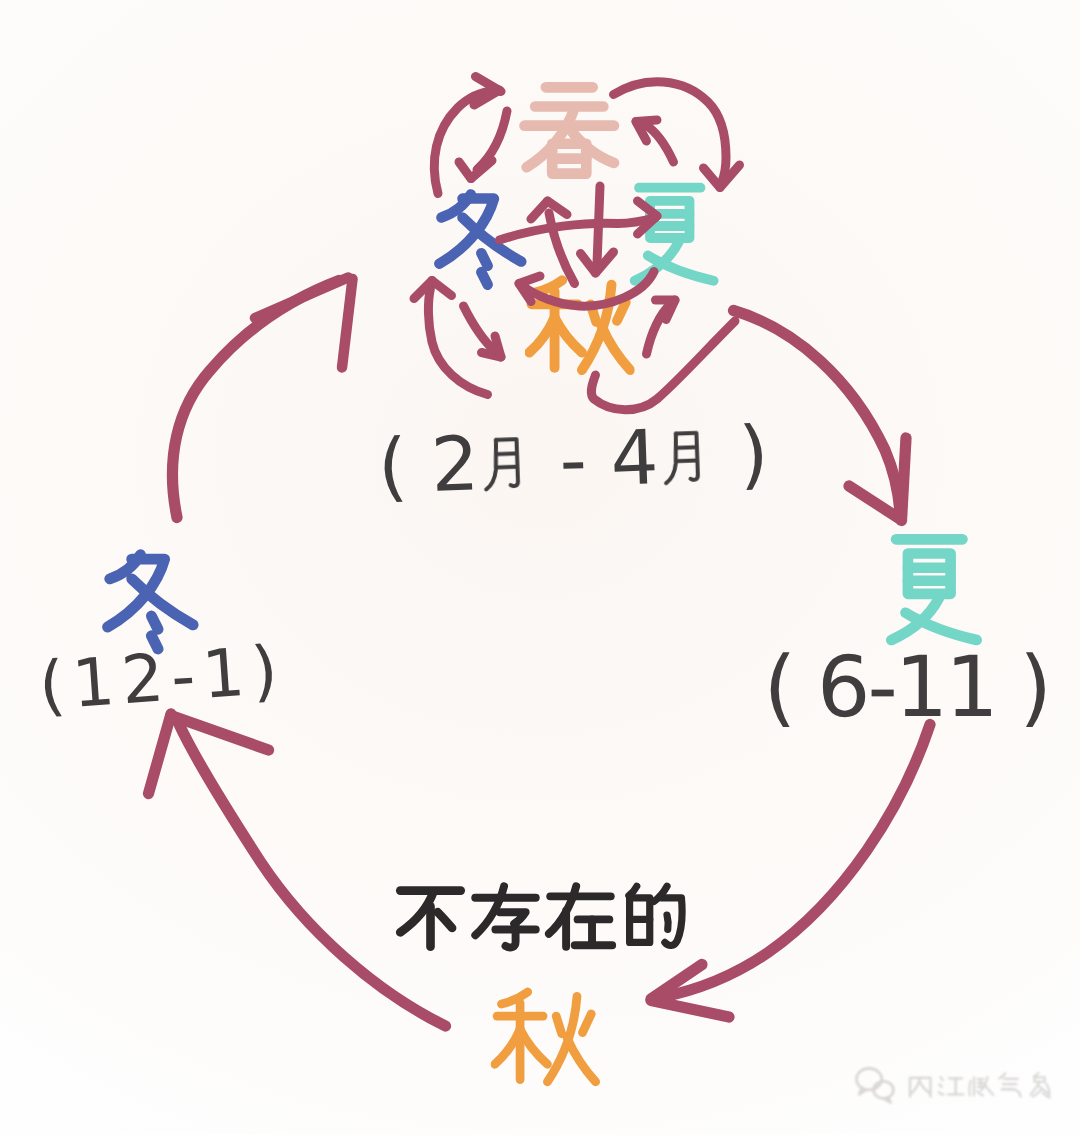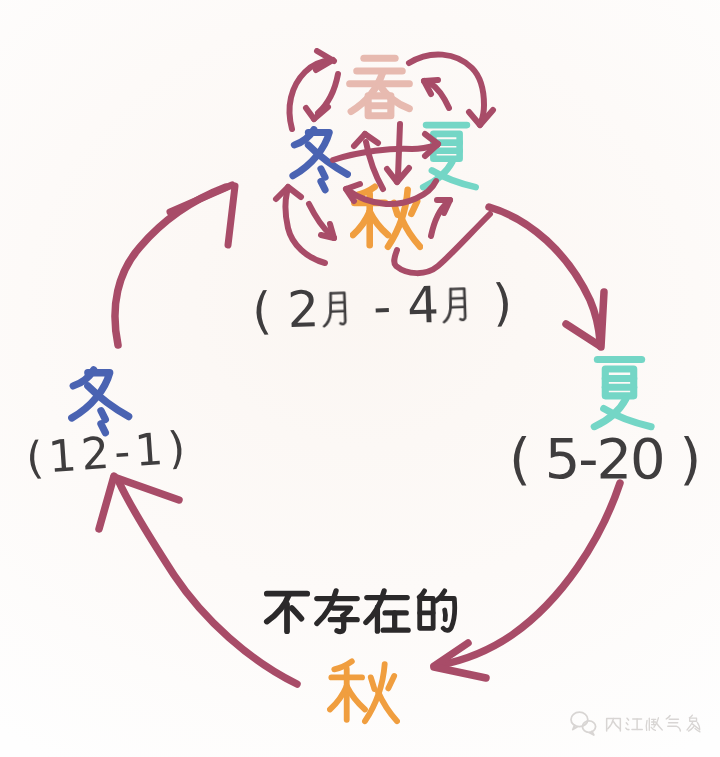--- a/index.html
+++ b/index.html
@@ -185,21 +185,21 @@
   <span class="abs" style="left:578px;top:354px;color:#74d6c6" role="img" aria-label="夏">
     <svg class="glyph" width="83" height="79" viewBox="0 0 100 100" stroke-width="9">
       <path d="M22,7 H78"></path>
       <path d="M32,19 H68 V53 H32 Z"></path>
       <path d="M32,31 H68"></path>
         <path d="M32,42 H68"></path>
       <path d="M58,57 C50,72 36,84 18,92"></path>
       <path d="M30,69 C48,80 68,87 90,92"></path>
     </svg>
   </span>
-  <div class="abs hand" style="left:509px;top:426px;font-size:56px;letter-spacing:-2px">( 5-20 )</div>
+  <div class="abs hand" style="left:509px;top:426px;font-size:56px;letter-spacing:-2px">( 6-11 )</div>
 
   <span class="abs" style="left:61px;top:364px;color:#4a63b2" role="img" aria-label="冬">
     <svg class="glyph" width="77" height="73" viewBox="0 0 100 100" stroke-width="10">
       <path d="M42,8 C36,18 26,26 14,30"></path>
       <path d="M34,12 H64 C58,34 40,58 12,74"></path>
       <path d="M34,30 C50,46 72,62 90,72"></path>
       <path d="M52,64 L58,76"></path>
         <path d="M52,82 L58,94"></path>
     </svg>
   </span>

